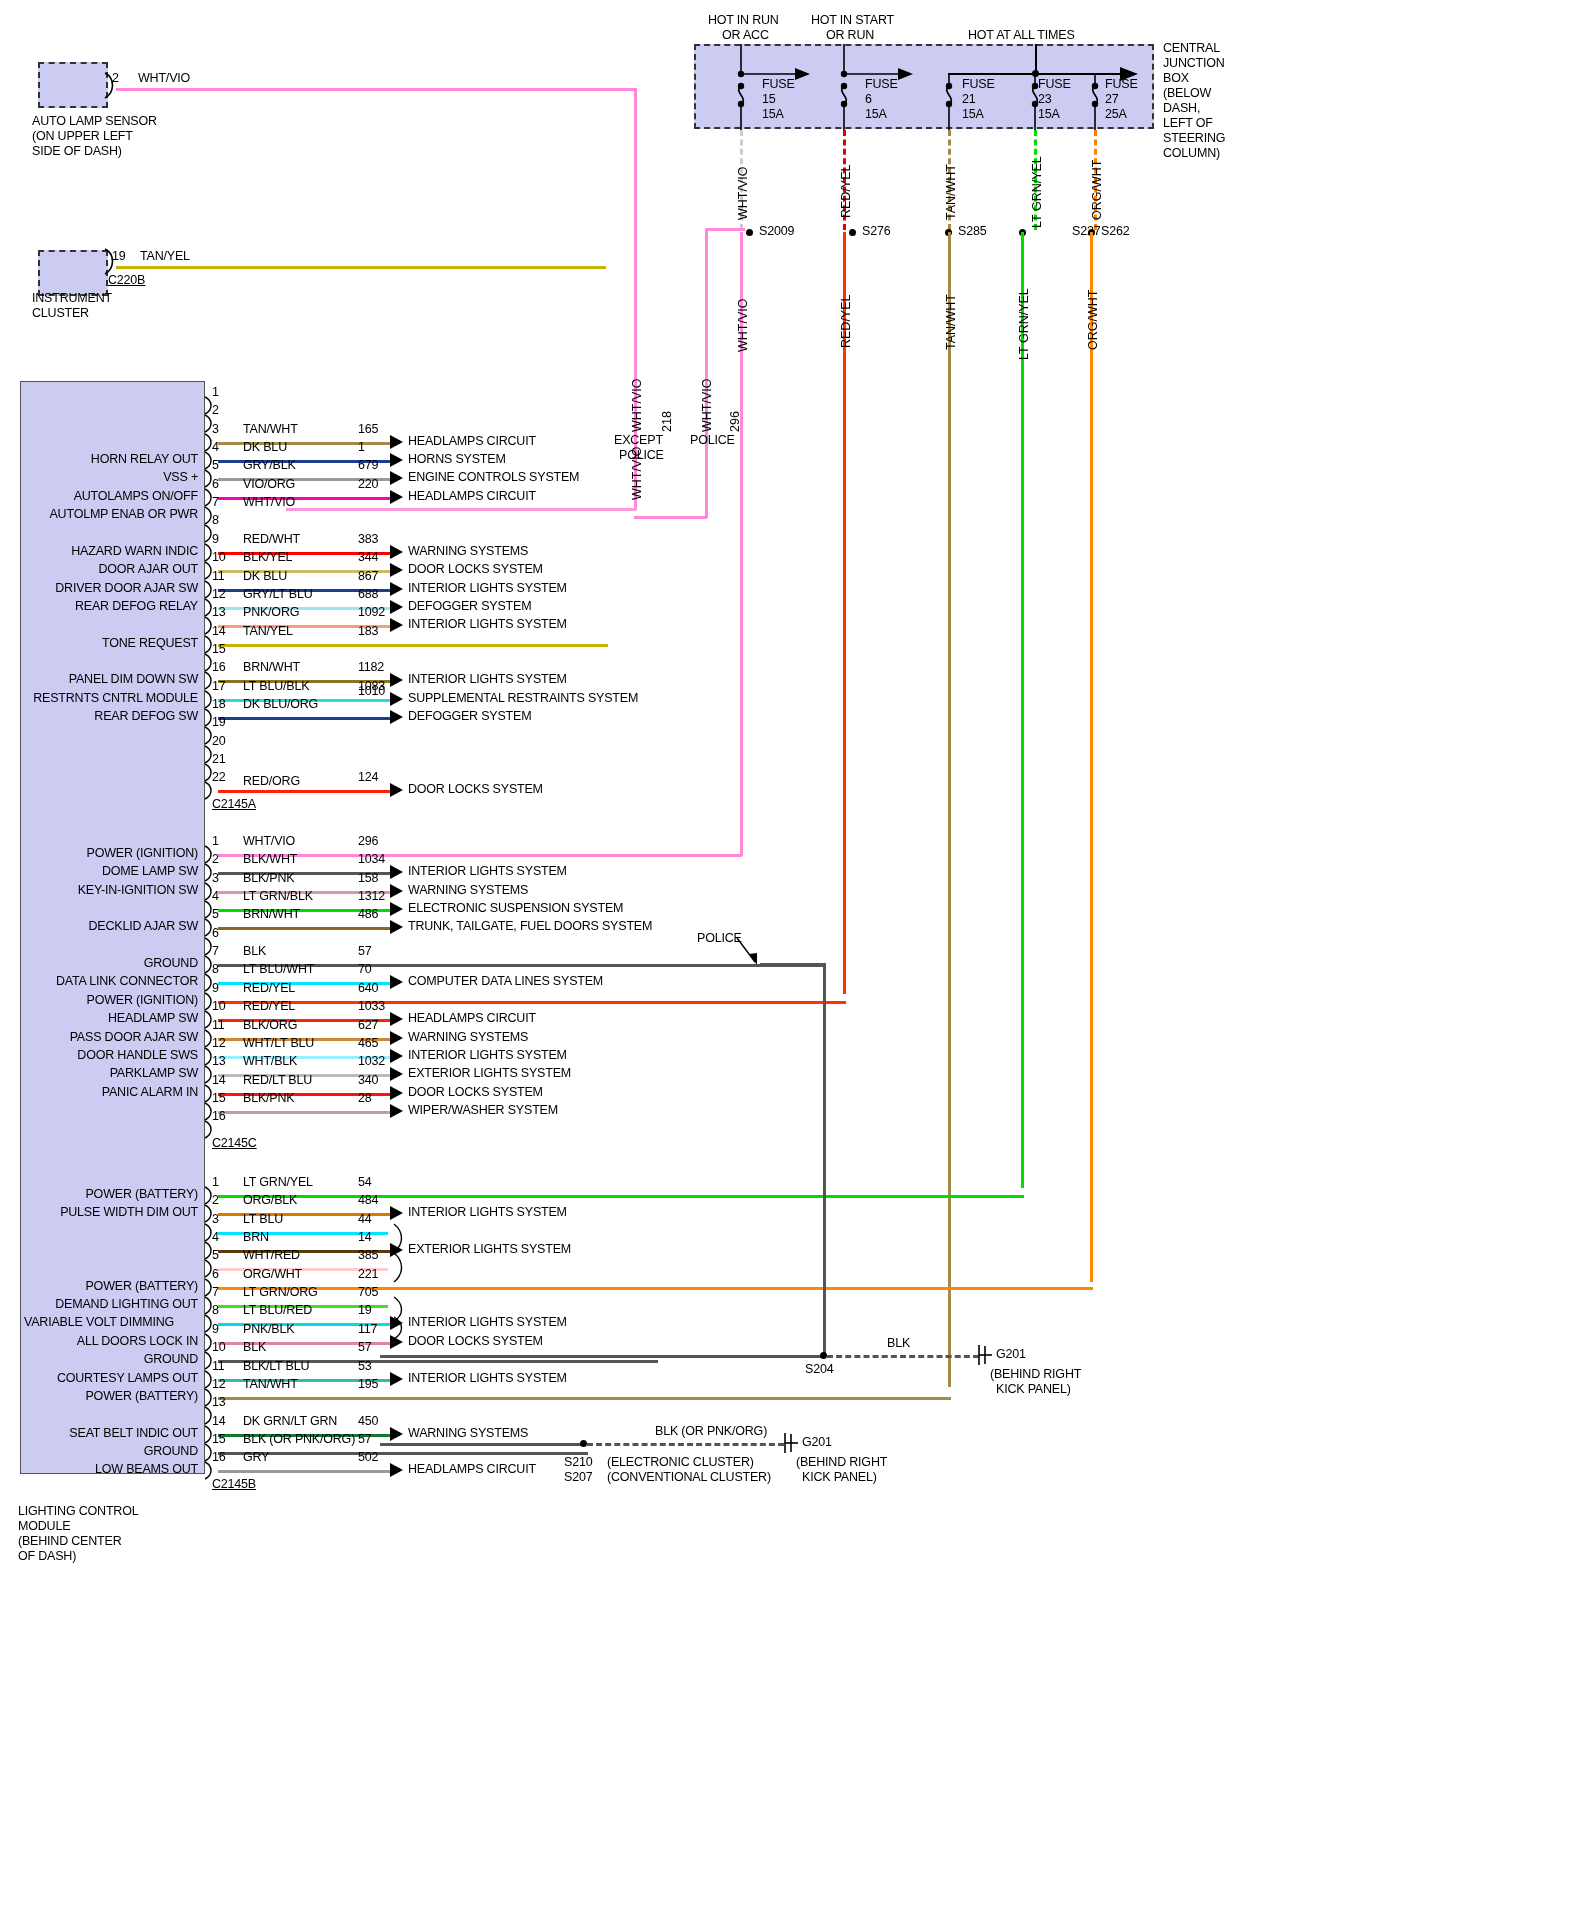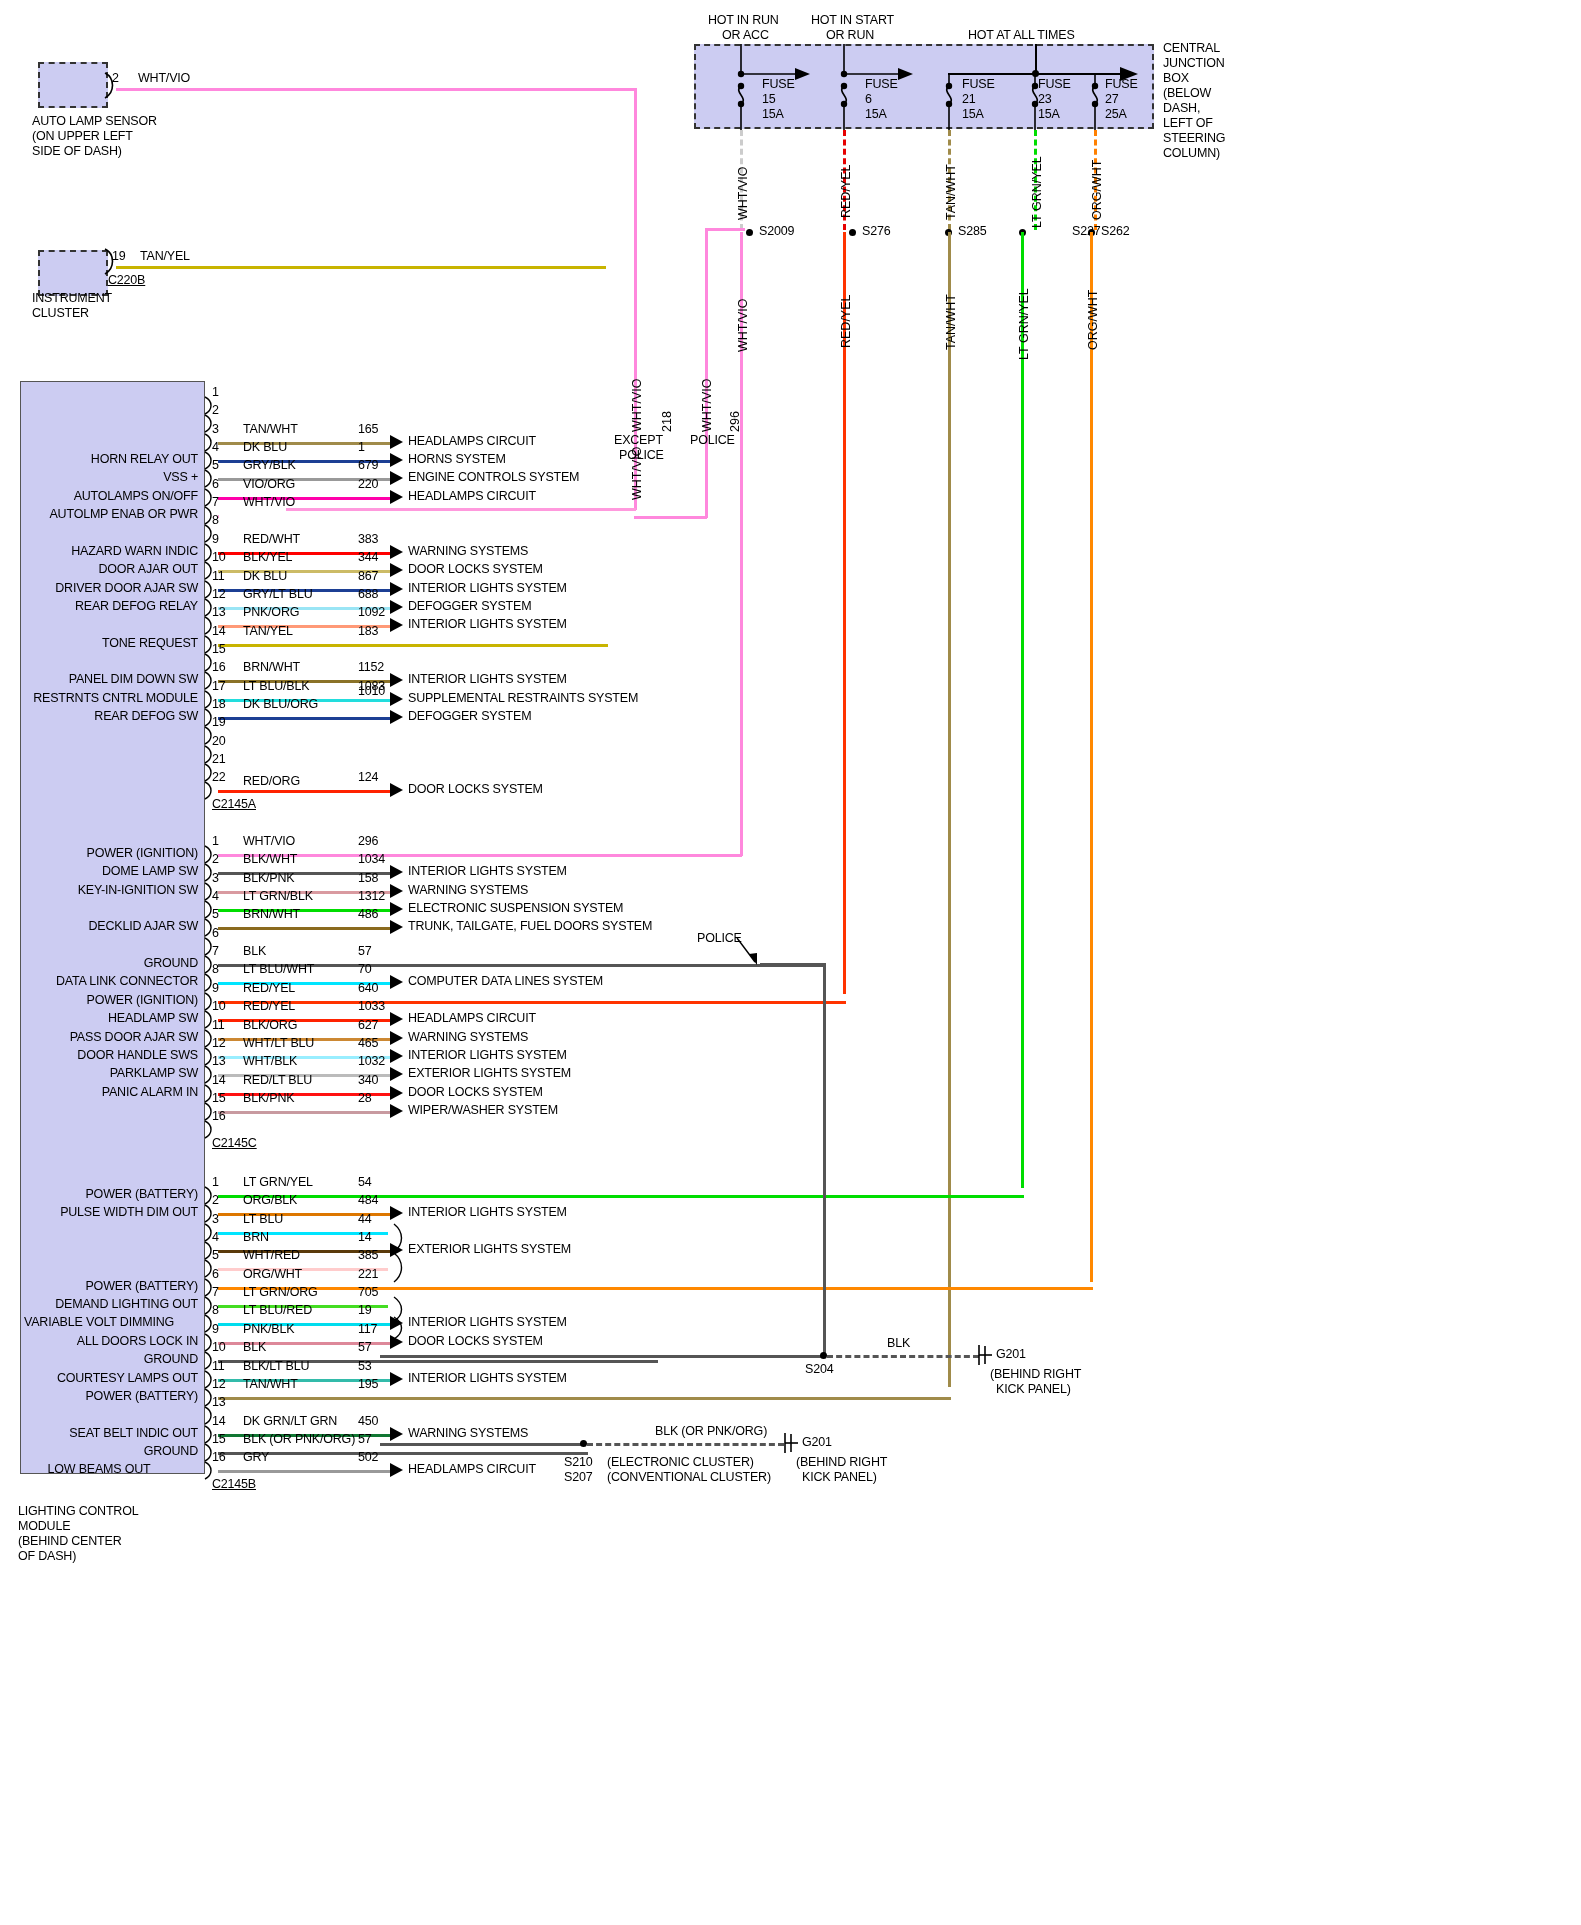--- a/index.html
+++ b/index.html
@@ -306,21 +306,21 @@
       <div class="t" style="left: 0px; top: 636.55px; width: 198px; text-align: right;">TONE REQUEST</div>
       <svg class="abs" width="12" height="20" style="left: 204px; top: 652.9px;">
         <path d="M1 1 C 9 5, 9 14, 1 18" fill="none" stroke="#000" stroke-width="1.4"></path>
       </svg>
       <div class="t" style="left: 212px; top: 642.9px;">15</div>
       <svg class="abs" width="12" height="20" style="left: 204px; top: 671.25px;">
         <path d="M1 1 C 9 5, 9 14, 1 18" fill="none" stroke="#000" stroke-width="1.4"></path>
       </svg>
       <div class="t" style="left: 212px; top: 661.25px;">16</div>
       <div class="t" style="left: 243px; top: 661.25px;">BRN/WHT</div>
-      <div class="t" style="left: 358px; top: 661.25px;">1152</div>
+      <div class="t" style="left: 358px; top: 661.25px;">1182</div>
       <div class="wire" style="left: 218px; top: 680.25px; width: 172px; border-color: rgb(138, 114, 40);"></div>
       <div class="arrow" style="left: 390px; top: 673.25px;"></div>
       <div class="t" style="left: 408px; top: 673.25px;">INTERIOR LIGHTS SYSTEM</div>
       <div class="t" style="left: 0px; top: 673.25px; width: 198px; text-align: right;">PANEL DIM DOWN SW</div>
       <svg class="abs" width="12" height="20" style="left: 204px; top: 689.6px;">
         <path d="M1 1 C 9 5, 9 14, 1 18" fill="none" stroke="#000" stroke-width="1.4"></path>
       </svg>
       <div class="t" style="left: 212px; top: 679.6px;">17</div>
       <div class="t" style="left: 243px; top: 679.6px;">LT BLU/BLK</div>
       <div class="t" style="left: 358px; top: 679.6px;">1083</div>
@@ -628,21 +628,21 @@
       <div class="t" style="left: 0px; top: 1444.9px; width: 198px; text-align: right;">GROUND</div>
       <svg class="abs" width="12" height="20" style="left: 204px; top: 1461.25px;">
         <path d="M1 1 C 9 5, 9 14, 1 18" fill="none" stroke="#000" stroke-width="1.4"></path>
       </svg>
       <div class="t" style="left: 212px; top: 1451.25px;">16</div>
       <div class="t" style="left: 243px; top: 1451.25px;">GRY</div>
       <div class="t" style="left: 358px; top: 1451.25px;">502</div>
       <div class="wire" style="left: 218px; top: 1470.25px; width: 172px; border-color: rgb(153, 153, 153);"></div>
       <div class="arrow" style="left: 390px; top: 1463.25px;"></div>
       <div class="t" style="left: 408px; top: 1463.25px;">HEADLAMPS CIRCUIT</div>
-      <div class="t" style="left: 0px; top: 1463.25px; width: 198px; text-align: center;">LOW BEAMS OUT</div>
+      <div class="t" style="left: 0px; top: 1463.25px; width: 198px; text-align: right;">LOW BEAMS OUT</div>
       <div class="t uline" style="left: 212px; top: 1477.6px;">C2145B</div>
     </div>
 
   <div class="t" style="left:697px;top:932px;">POLICE</div>
   <svg class="abs" style="left:735px;top:936px;" width="30" height="32">
       <line x1="2" y1="2" x2="20" y2="26" stroke="#000" stroke-width="1.4"></line>
       <polygon points="14,18 22,29 22,17" fill="#000"></polygon>
     </svg>
 
   <div class="wire" style="left:760px;top:963px;width:66px;border-color:#555;"></div>

